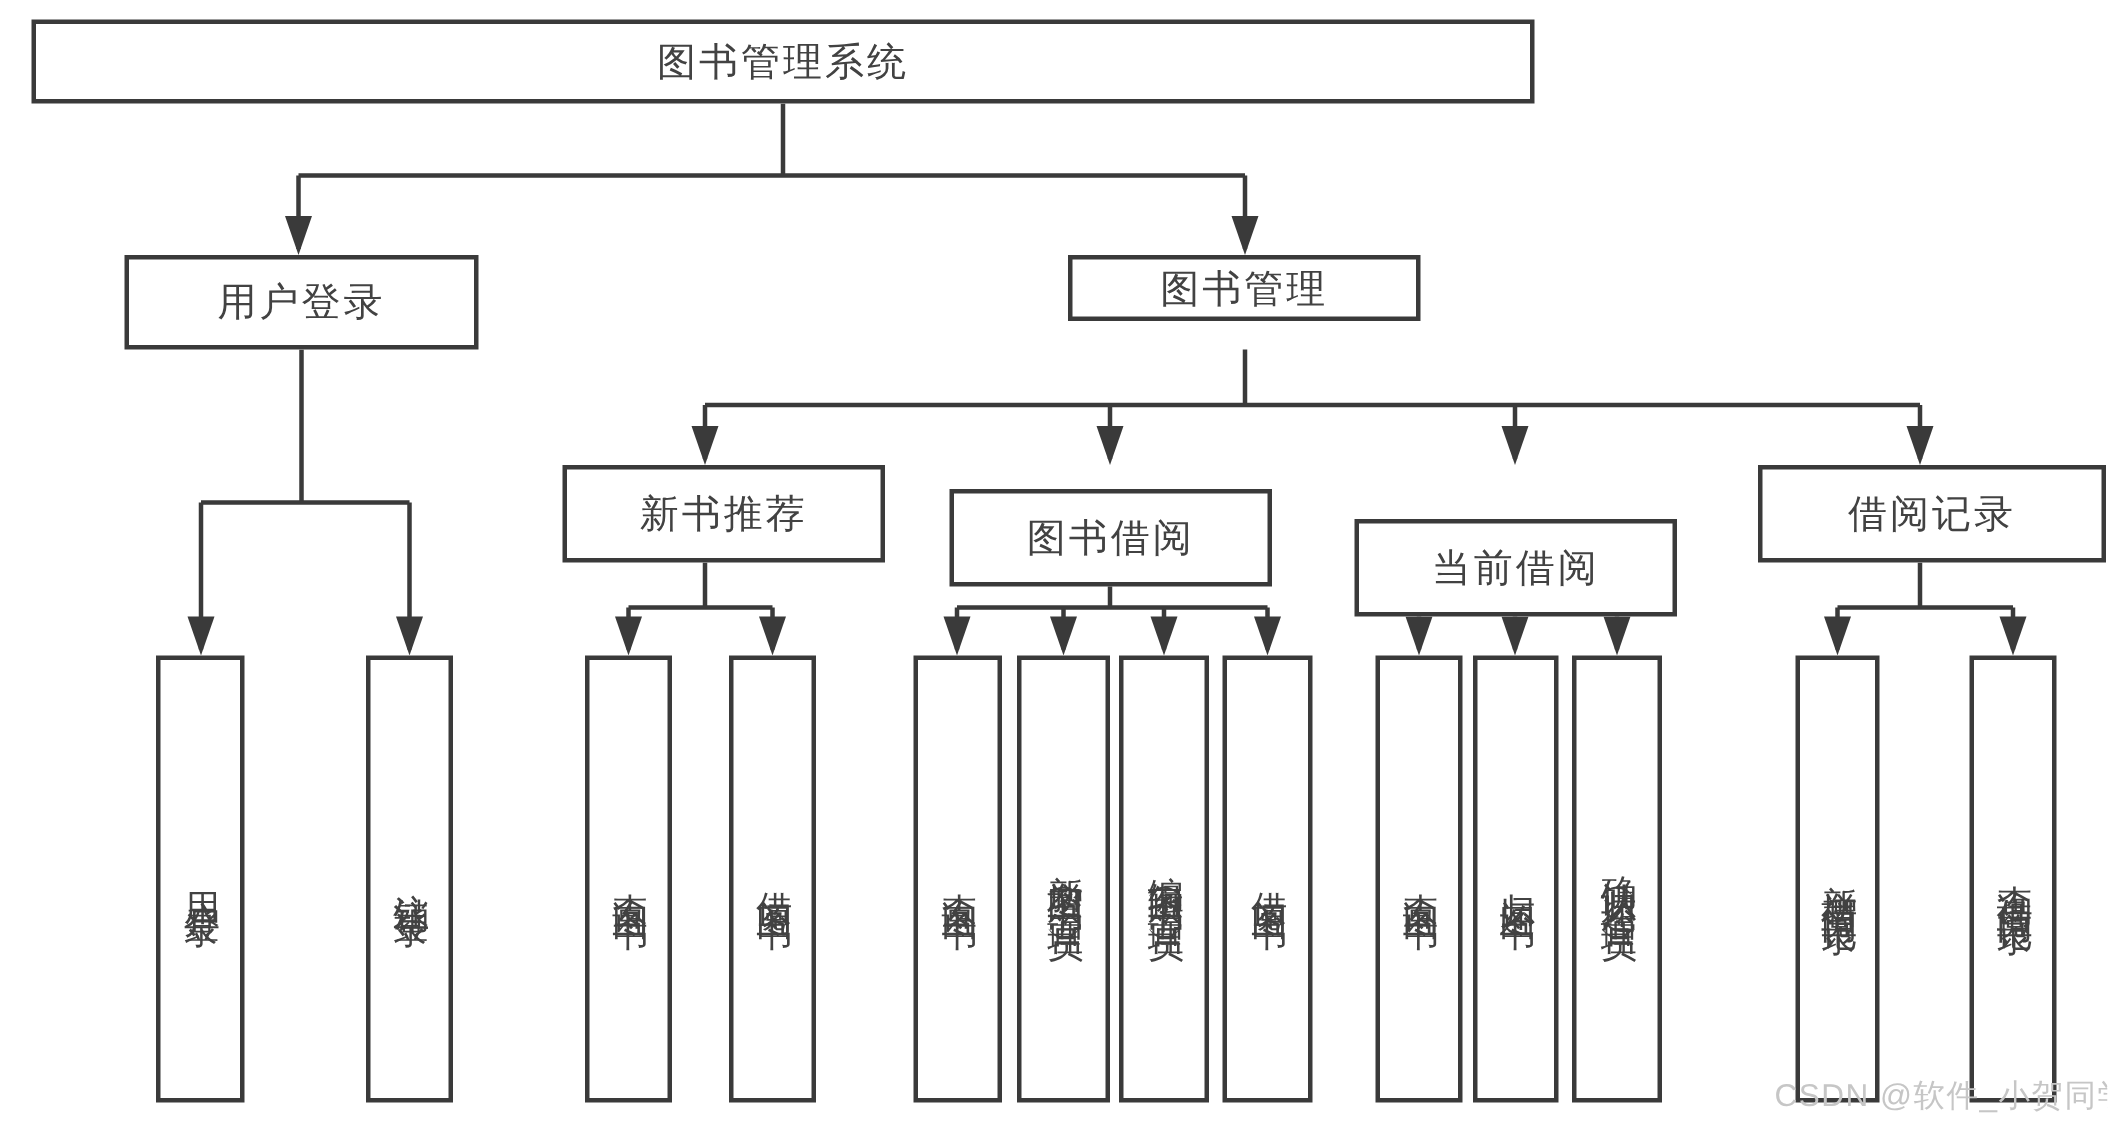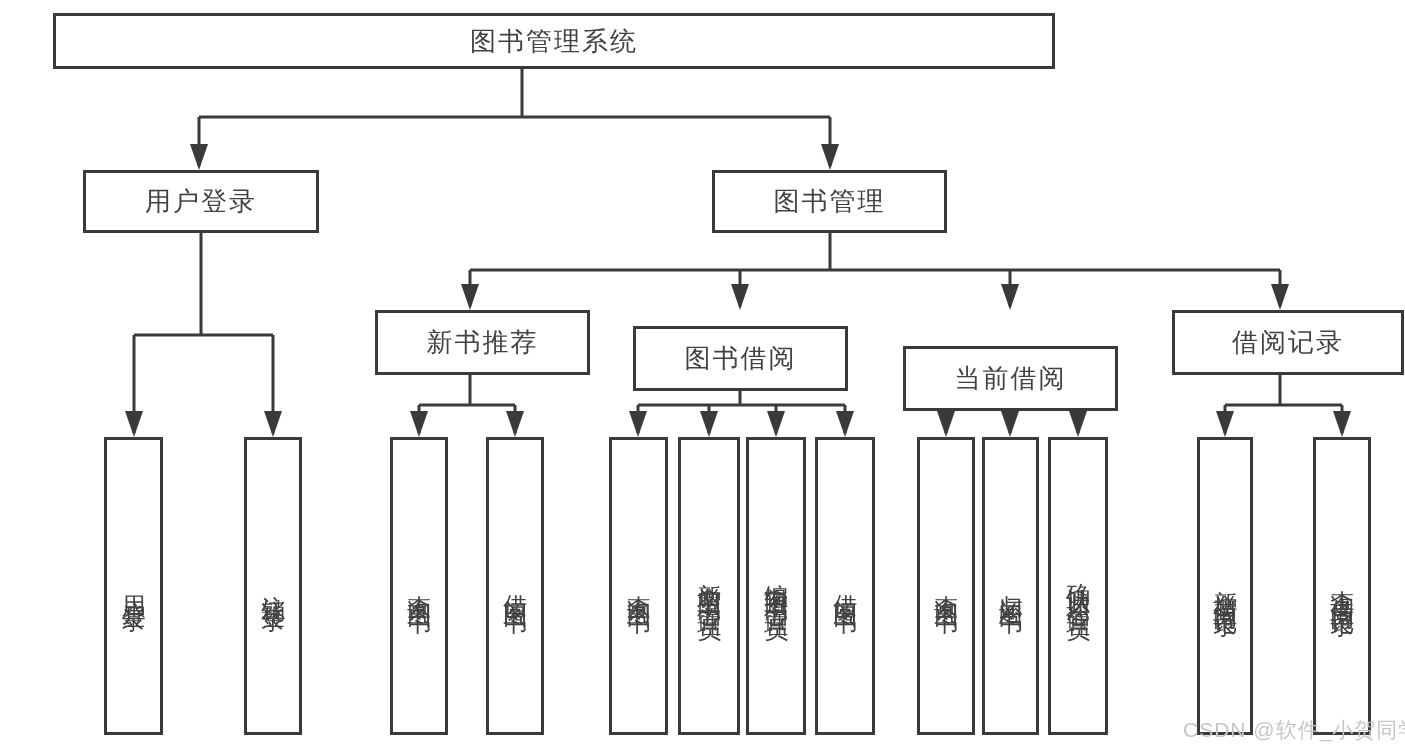--- a/index.html
+++ b/index.html
@@ -67,28 +67,28 @@
         <polygon points="767,411 785,411 776,437"></polygon>
         <polygon points="836,411 854,411 845,437"></polygon>
         <polygon points="937,411 955,411 946,437"></polygon>
         <polygon points="1001,411 1019,411 1010,437"></polygon>
         <polygon points="1069,411 1087,411 1078,437"></polygon>
         <polygon points="1216,411 1234,411 1225,437"></polygon>
         <polygon points="1333,411 1351,411 1342,437"></polygon>
       </g>
   </svg>
 
-  <div class="box hbox" style="left:21px;top:13px;width:1002px;height:56px;margin-left:32px;">
+  <div class="box hbox" style="left:21px;top:13px;width:1002px;height:56px;">
     <span>图书管理系统</span>
   </div>
 
   <div class="box hbox" style="left:83px;top:170px;width:236px;height:63px;">
     <span>用户登录</span>
   </div>
-  <div class="box hbox" style="left:712px;top:170px;width:235px;height:63px;">
+  <div class="box hbox" style="left:712px;top:170px;width:235px;height:44px;">
     <span>图书管理</span>
   </div>
 
   <div class="box hbox" style="left:363px;top:310px;width:215px;height:65px;margin-left:12px;">
     <span>新书推荐</span>
   </div>
   <div class="box hbox" style="left:633px;top:326px;width:215px;height:65px;">
     <span>图书借阅</span>
   </div>
   <div class="box hbox" style="left:903px;top:310px;width:215px;height:65px;margin-top:36px;">

